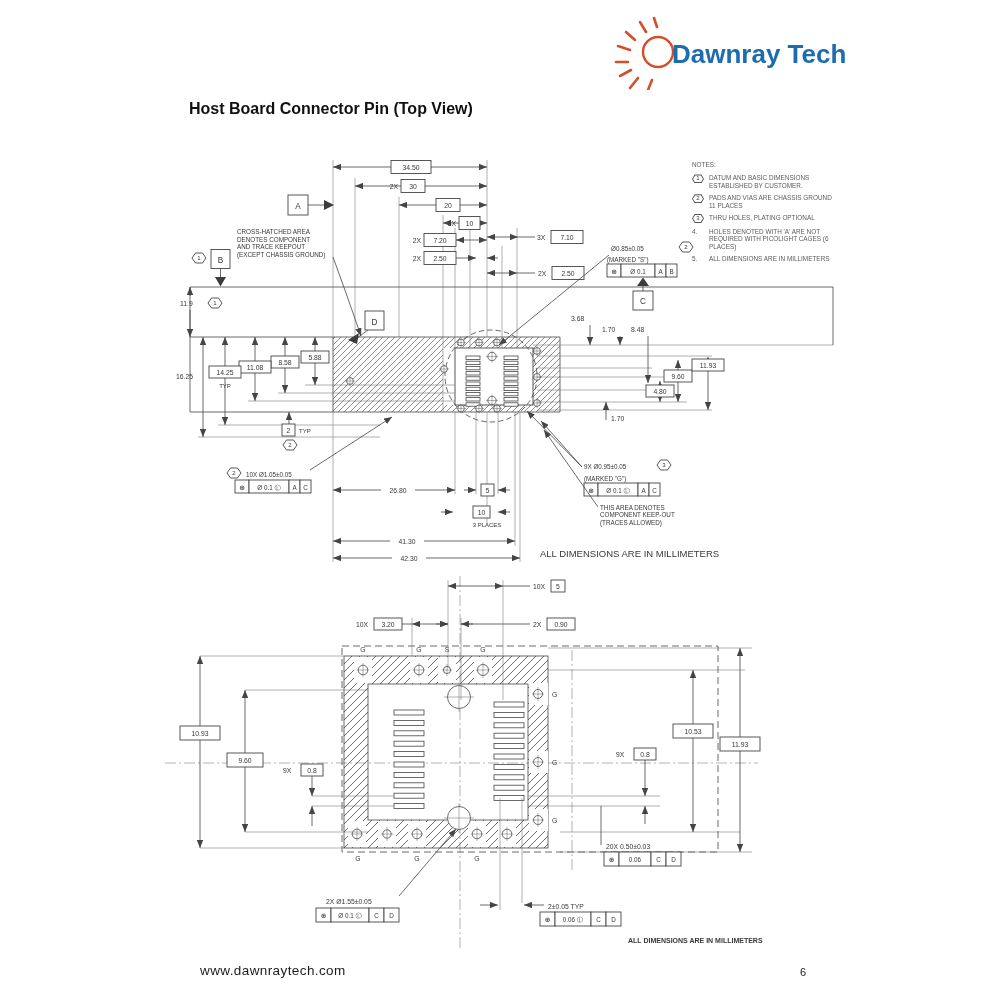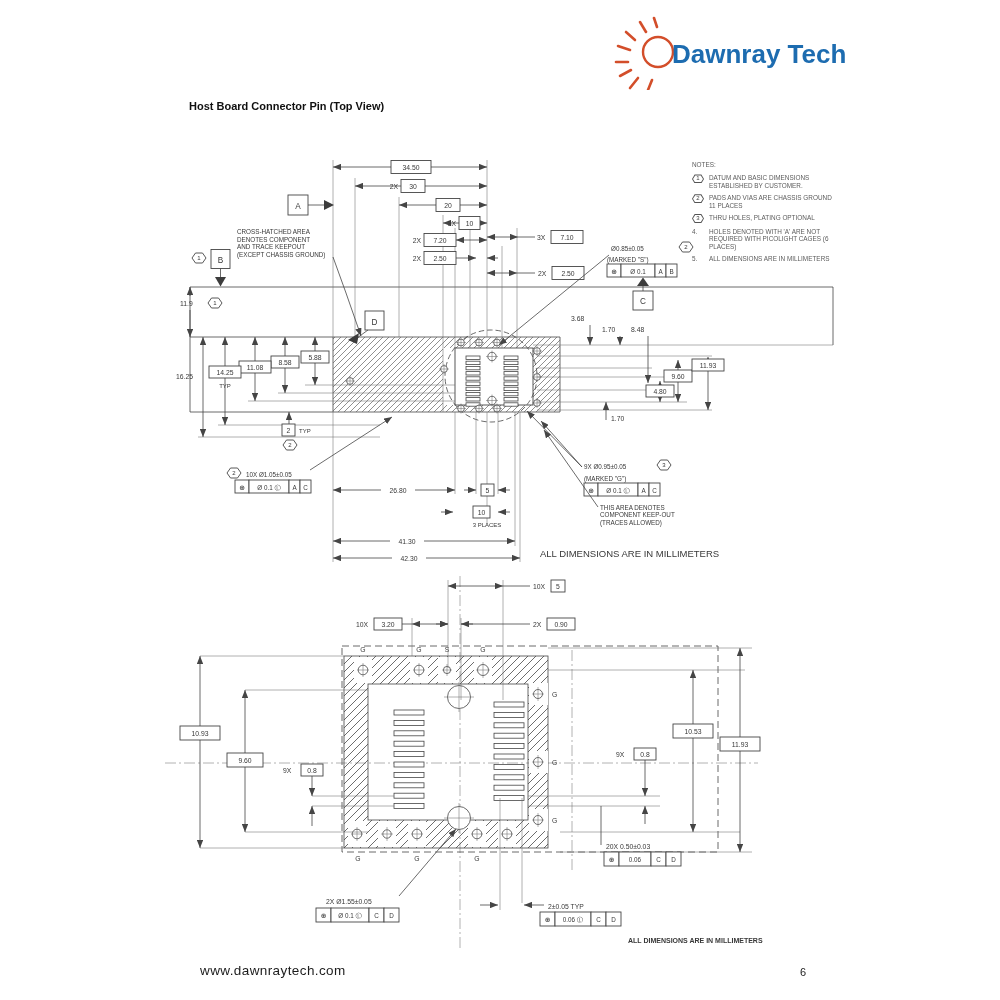--- a/index.html
+++ b/index.html
@@ -1,19 +1,19 @@
 <!DOCTYPE html>
 <html><head>
 <meta charset="utf-8">
 <style>
   html,body{margin:0;padding:0;background:#fff;}
   #page{position:relative;width:1000px;height:1000px;background:#fff;overflow:hidden;
         font-family:"Liberation Sans",sans-serif;color:#222;}
   .abs{position:absolute;}
-  #title{left:189px;top:100px;font-size:11px;font-weight:bold;color:#101010;}
+  #title{left:189px;top:100px;font-size:16px;font-weight:bold;color:#101010;}
   #footer-url{left:188px;top:963px;font-size:13.5px;color:#1c1c1c;letter-spacing:.4px;margin-left:12px;}
   #page-num{left:800px;top:966px;font-size:11px;color:#1c1c1c;}
   #logo{left:600px;top:10px;}
   #notes{left:692px;top:161px;width:142px;font-size:6.4px;line-height:7.4px;color:#5b5b5b;}
   #notes .nh{margin-bottom:6px;}
   .note-row{display:flex;gap:3px;margin-bottom:5px;}
   .nflag{flex:0 0 14px;position:relative;height:9px;}
   .nflag .h1{position:absolute;left:0;top:0;width:12px;height:9px;background:#555;
      clip-path:polygon(22% 0,78% 0,100% 50%,78% 100%,22% 100%,0 50%);}
   .nflag .h2{position:absolute;left:1px;top:1px;width:10px;height:7px;background:#fff;

